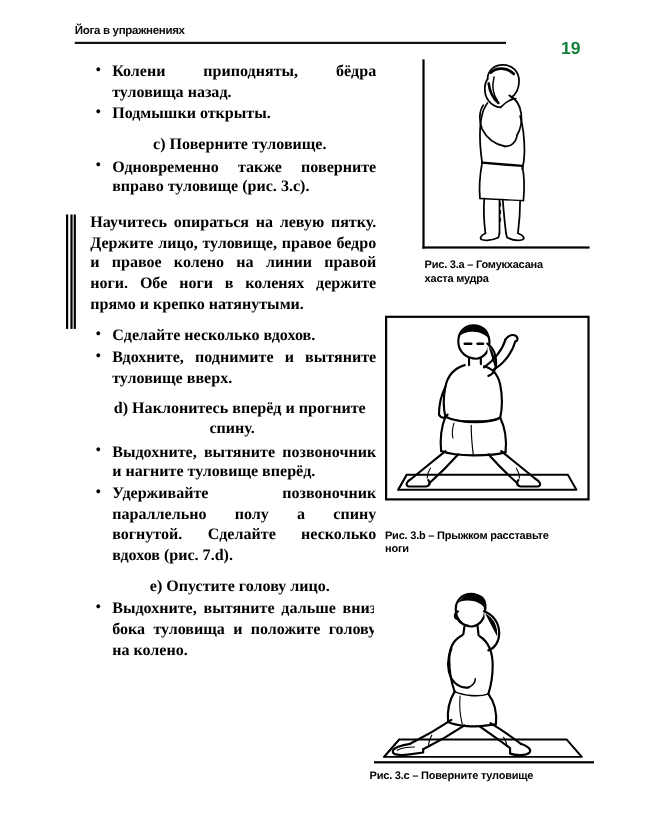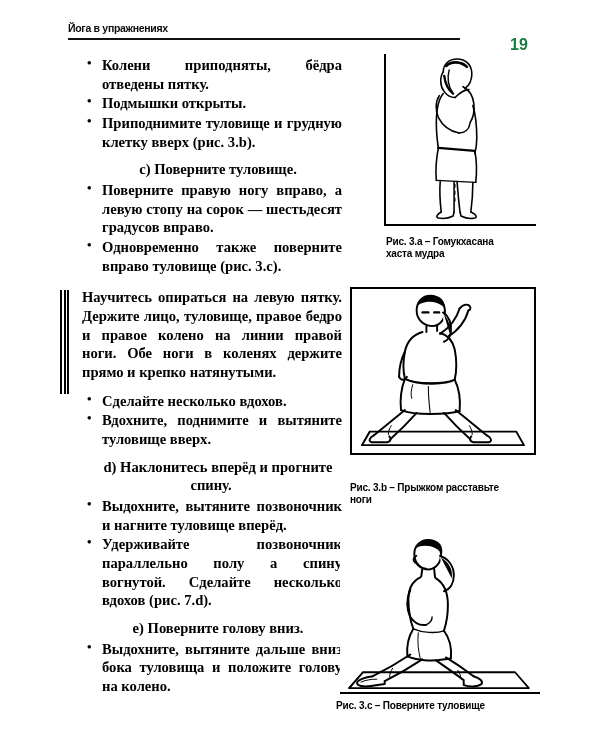--- a/index.html
+++ b/index.html
@@ -193,29 +193,27 @@
 
   <div class="header">
     <div class="header-title">Йога в упражнениях</div>
     <div class="header-rule"></div>
     <div class="header-page-number">19</div>
   </div>
 
   <div class="text-column">
 
     <ul class="bullets block">
-      <li>Колени приподняты, бёдра отведены пятку.</li>
+      <li>Колени приподняты, бёдра туловища назад.</li>
       <li>Подмышки открыты.</li>
-      <li>Приподнимите туловище и грудную клетку вверх (рис. 3.b).</li>
     </ul>
 
     <div class="section-head">c) Поверните туловище.</div>
 
     <ul class="bullets block">
-      <li>Поверните правую ногу вправо, а левую стопу на сорок — шестьдесят градусов вправо.</li>
       <li>Одновременно также поверните вправо туловище (рис. 3.c).</li>
     </ul>
 
     <div class="emph-block">
       <span class="emph-bar">
         <i></i>
           <i></i>
           <i></i>
       </span>
       <span class="emph-text"><span class="emph-lead">Научитесь</span><span> опираться на левую пятку. Держите лицо, туловище, правое бедро и правое колено на линии правой ноги. Обе ноги в коленях держите прямо и крепко натянутыми.</span></span>
@@ -226,21 +224,21 @@
       <li>Вдохните, поднимите и вытяните туловище вверх.</li>
     </ul>
 
     <div class="section-head">d) Наклонитесь вперёд и прогните спину.</div>
 
     <ul class="bullets block">
       <li>Выдохните, вытяните позвоночник и нагните туловище вперёд.</li>
       <li>Удерживайте позвоночник параллельно полу а спину вогнутой. Сделайте несколько вдохов (рис. 7.d).</li>
     </ul>
 
-    <div class="section-head">e) Поверните голову вниз.</div>
+    <div class="section-head">e) Опустите голову лицо.</div>
 
     <ul class="bullets block">
       <li>Выдохните, вытяните дальше вниз бока туловища и положите голову на колено.</li>
     </ul>
 
   </div>
 
   <div class="figure-column">
 
     <div class="fig-a-wrap figure">

